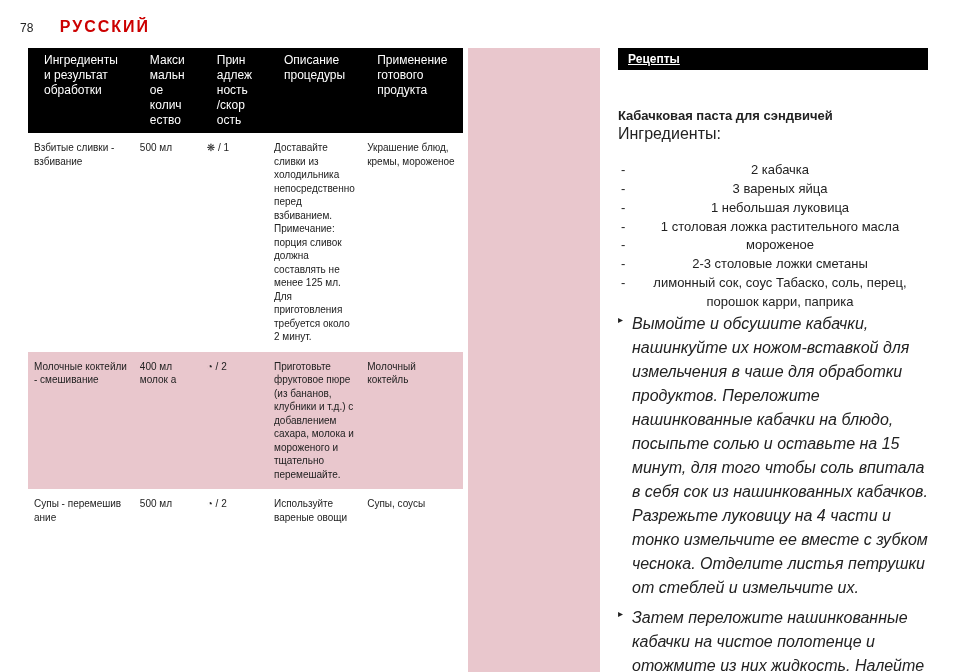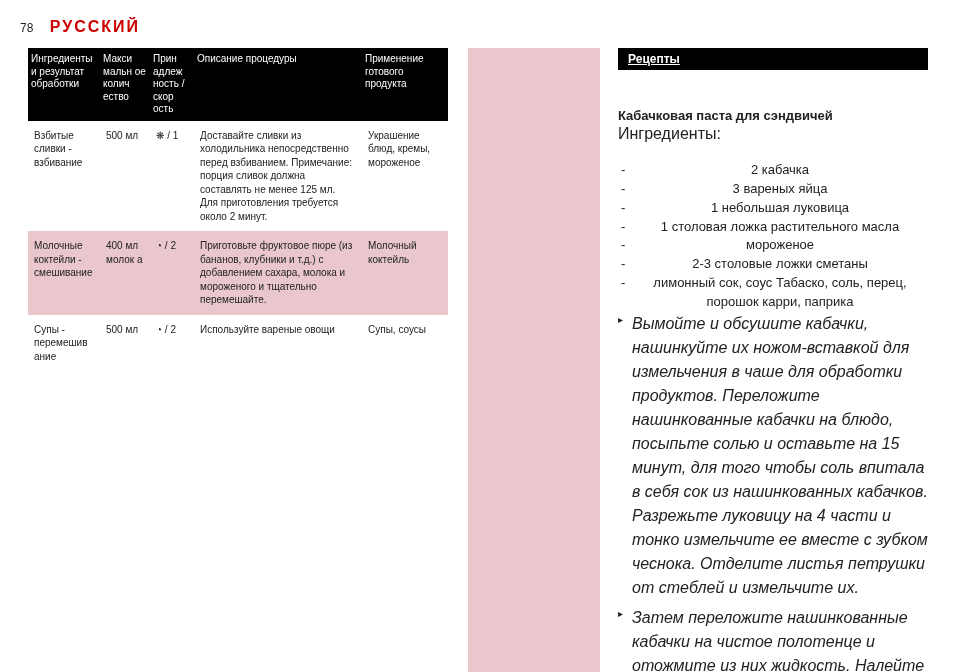--- a/index.html
+++ b/index.html
@@ -20,21 +20,21 @@
   .header {
     position: absolute;
     top: 18px;
     left: 20px;
     font-size: 16px;
     letter-spacing: 2px;
   }
   .header .num {
     color: #222;
     font-weight: normal;
-    margin-right: 10px;
+    margin-right: 20px;
     font-size: 12px;
     letter-spacing: 0;
   }
   .header .lang {
     color: #c00;
     font-weight: bold;
   }
 
   .left-col {
     position: absolute;
@@ -43,23 +43,23 @@
     width: 420px;
   }
   table.proc {
     border-collapse: collapse;
     width: 100%;
   }
   table.proc thead th {
     background: #000;
     color: #fff;
     font-weight: normal;
-    font-size: 10px;
+    font-size: 12px;
     text-align: left;
-    padding: 5px 3px;
+    padding: 5px 16px;
     vertical-align: top;
     line-height: 1.25;
   }
   table.proc td {
     font-size: 10px;
     padding: 8px 6px;
     vertical-align: top;
     line-height: 1.35;
     word-wrap: break-word;
   }

